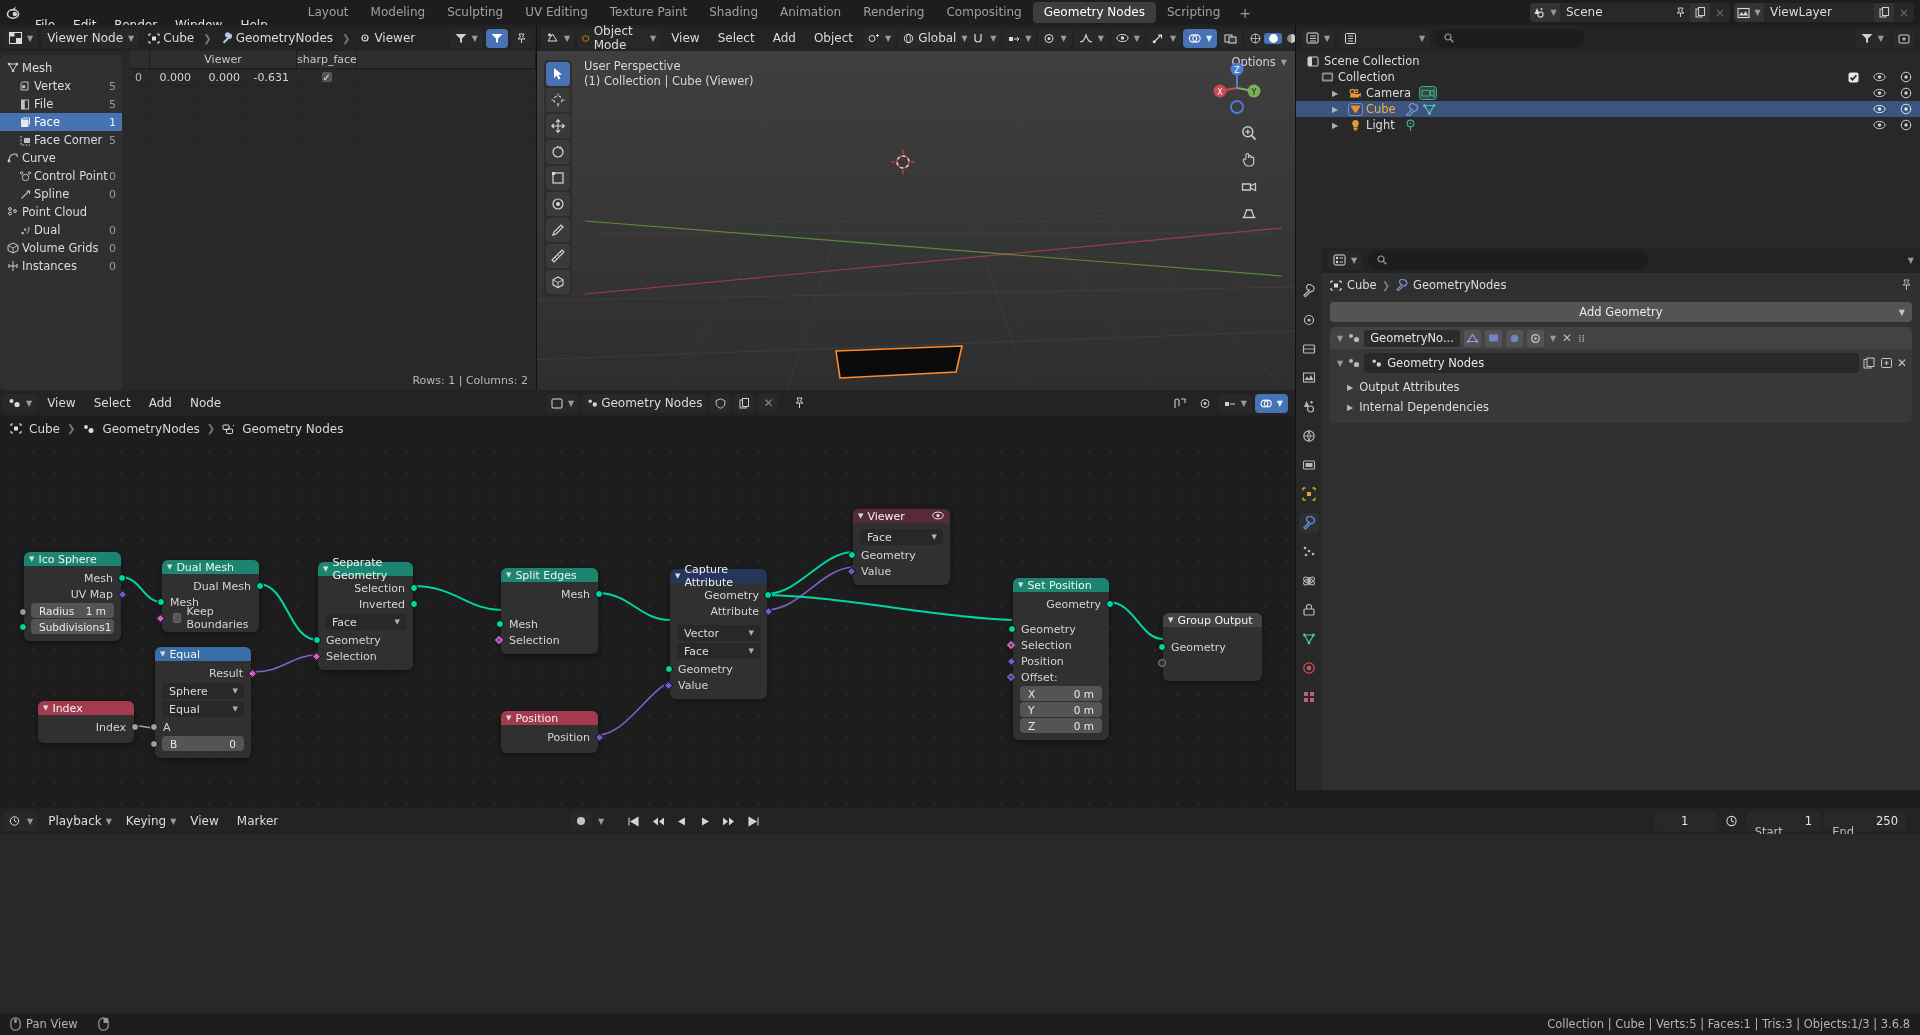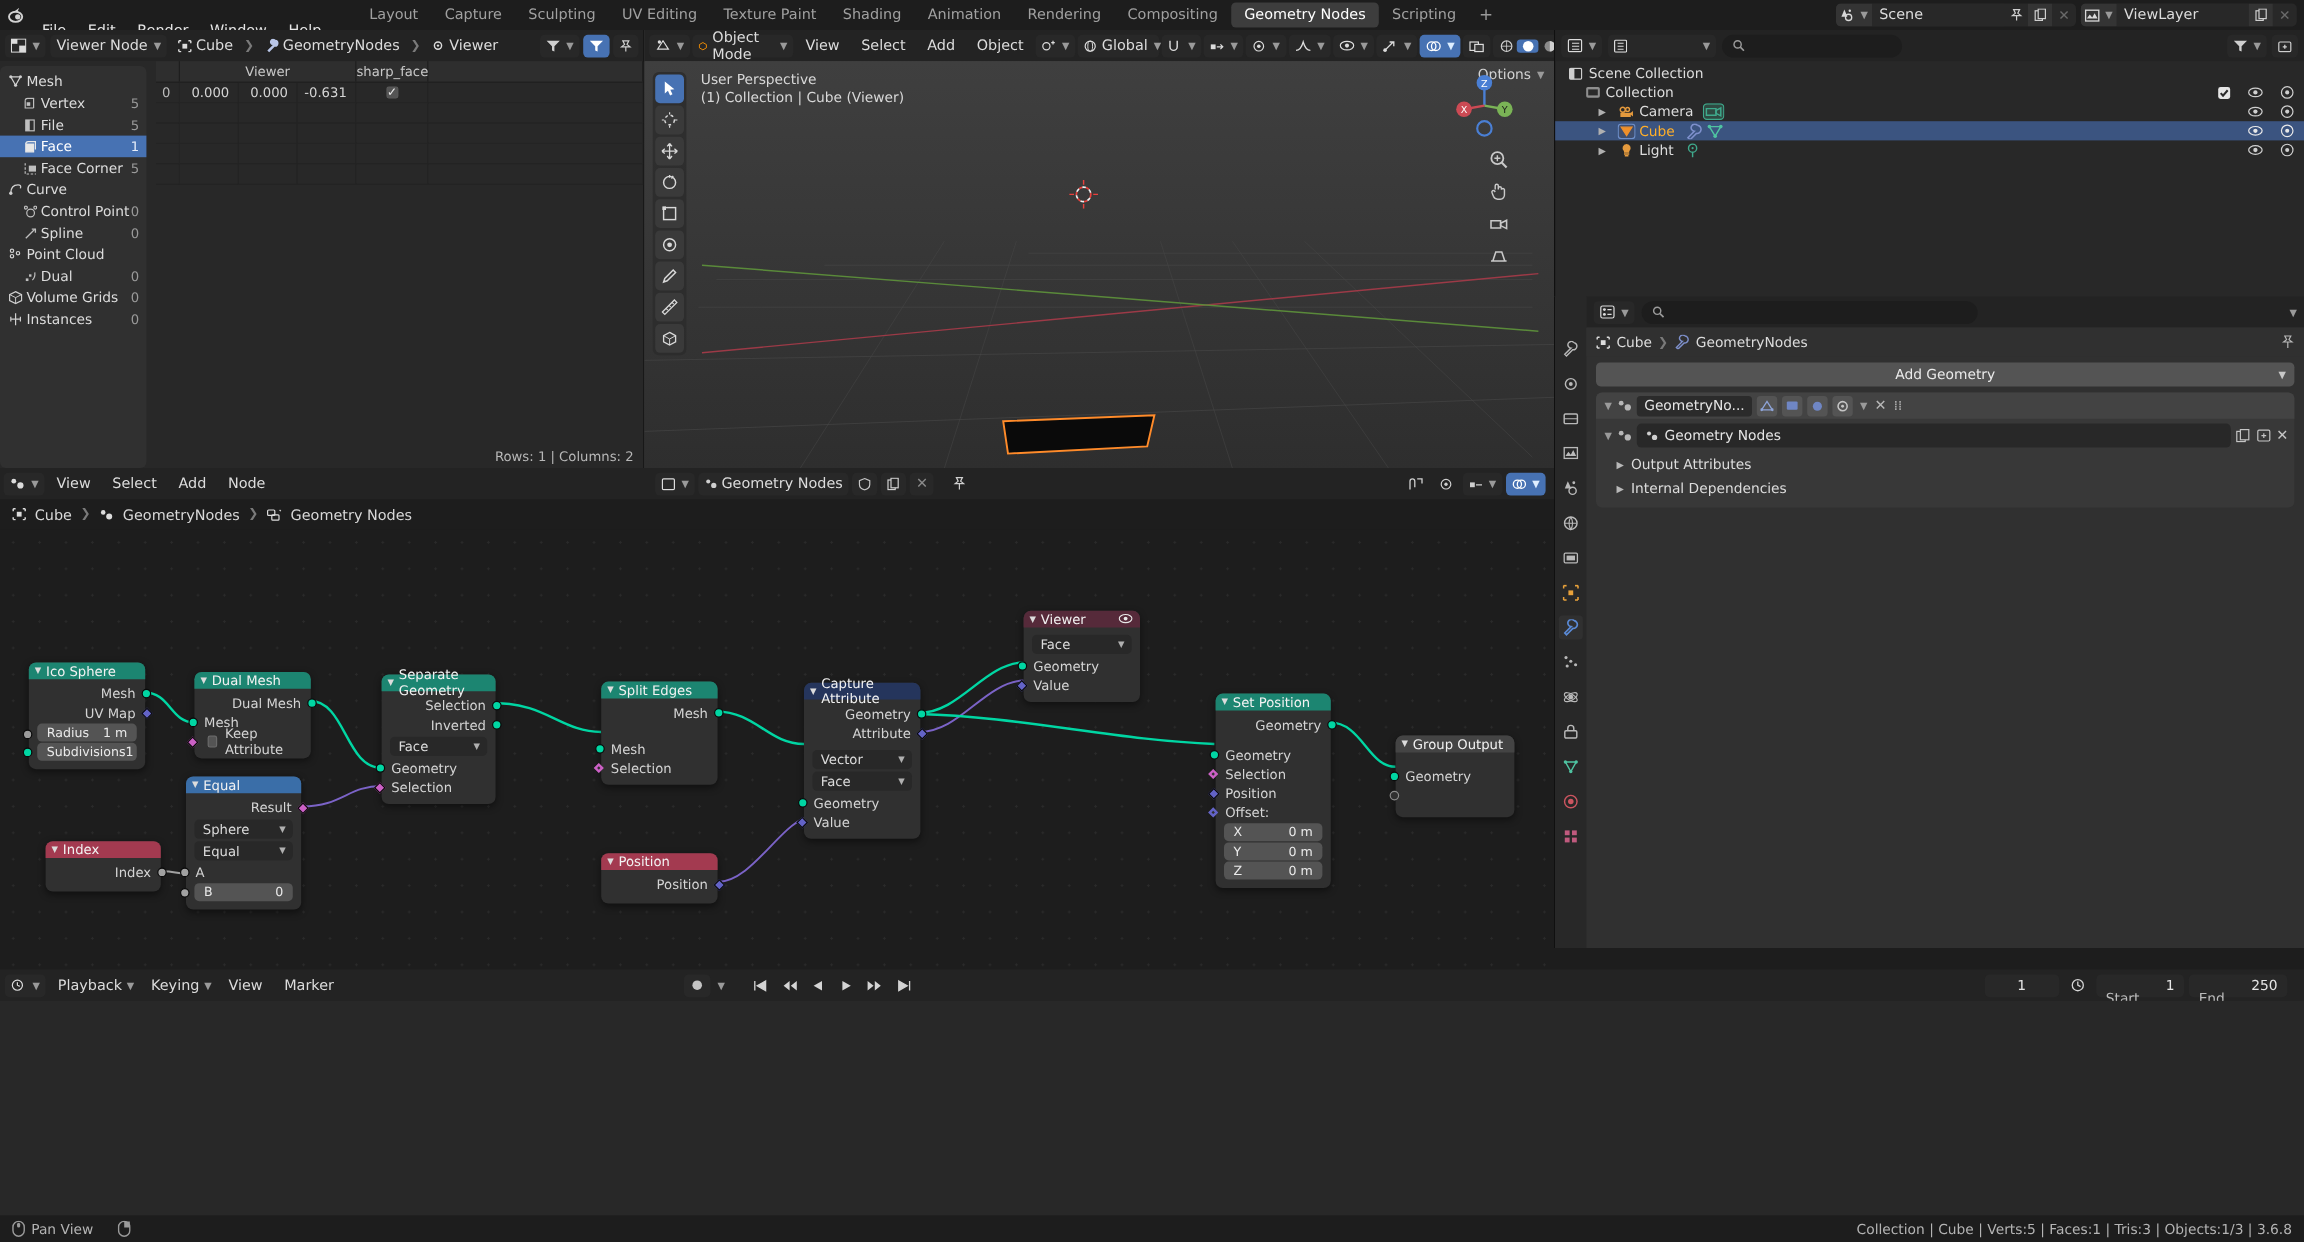--- a/index.html
+++ b/index.html
@@ -190,21 +190,21 @@
       </g>
         </svg>
     </div>
     <div class="menu-item">File</div>
     <div class="menu-item">Edit</div>
     <div class="menu-item">Render</div>
     <div class="menu-item">Window</div>
     <div class="menu-item">Help</div>
     <div class="wsep"></div>
     <div class="ws-tab">Layout</div>
-    <div class="ws-tab">Capture</div>
+    <div class="ws-tab">Modeling</div>
     <div class="ws-tab">Sculpting</div>
     <div class="ws-tab">UV Editing</div>
     <div class="ws-tab">Texture Paint</div>
     <div class="ws-tab">Shading</div>
     <div class="ws-tab">Animation</div>
     <div class="ws-tab">Rendering</div>
     <div class="ws-tab">Compositing</div>
     <div class="ws-tab active">Geometry Nodes</div>
     <div class="ws-tab">Scripting</div>
     <div class="ws-plus">+</div>
@@ -1326,21 +1326,21 @@
               <span class="sock geo r" style="top:4px"></span>
               <span>Dual Mesh</span>
             </div>
           <div class="sock-row">
               <span class="sock geo l" style="top:4px"></span>
               <span>Mesh</span>
             </div>
           <div class="sock-row" style="padding-left:8px">
               <span class="sock bool l" style="top:5px"></span>
             <span class="ncheckbox" style="margin-left:3px;margin-right:6px"></span>
-            <span>Keep Attribute</span>
+            <span>Keep Boundaries</span>
           </div>
         </div>
       </div>
 
       <div class="node" style="left:318px;top:121px;width:95px">
         <div class="hdr" style="background:#1c8571">
           <span class="cv">▼</span>
             <span>Separate Geometry</span>
         </div>
         <div class="body">

